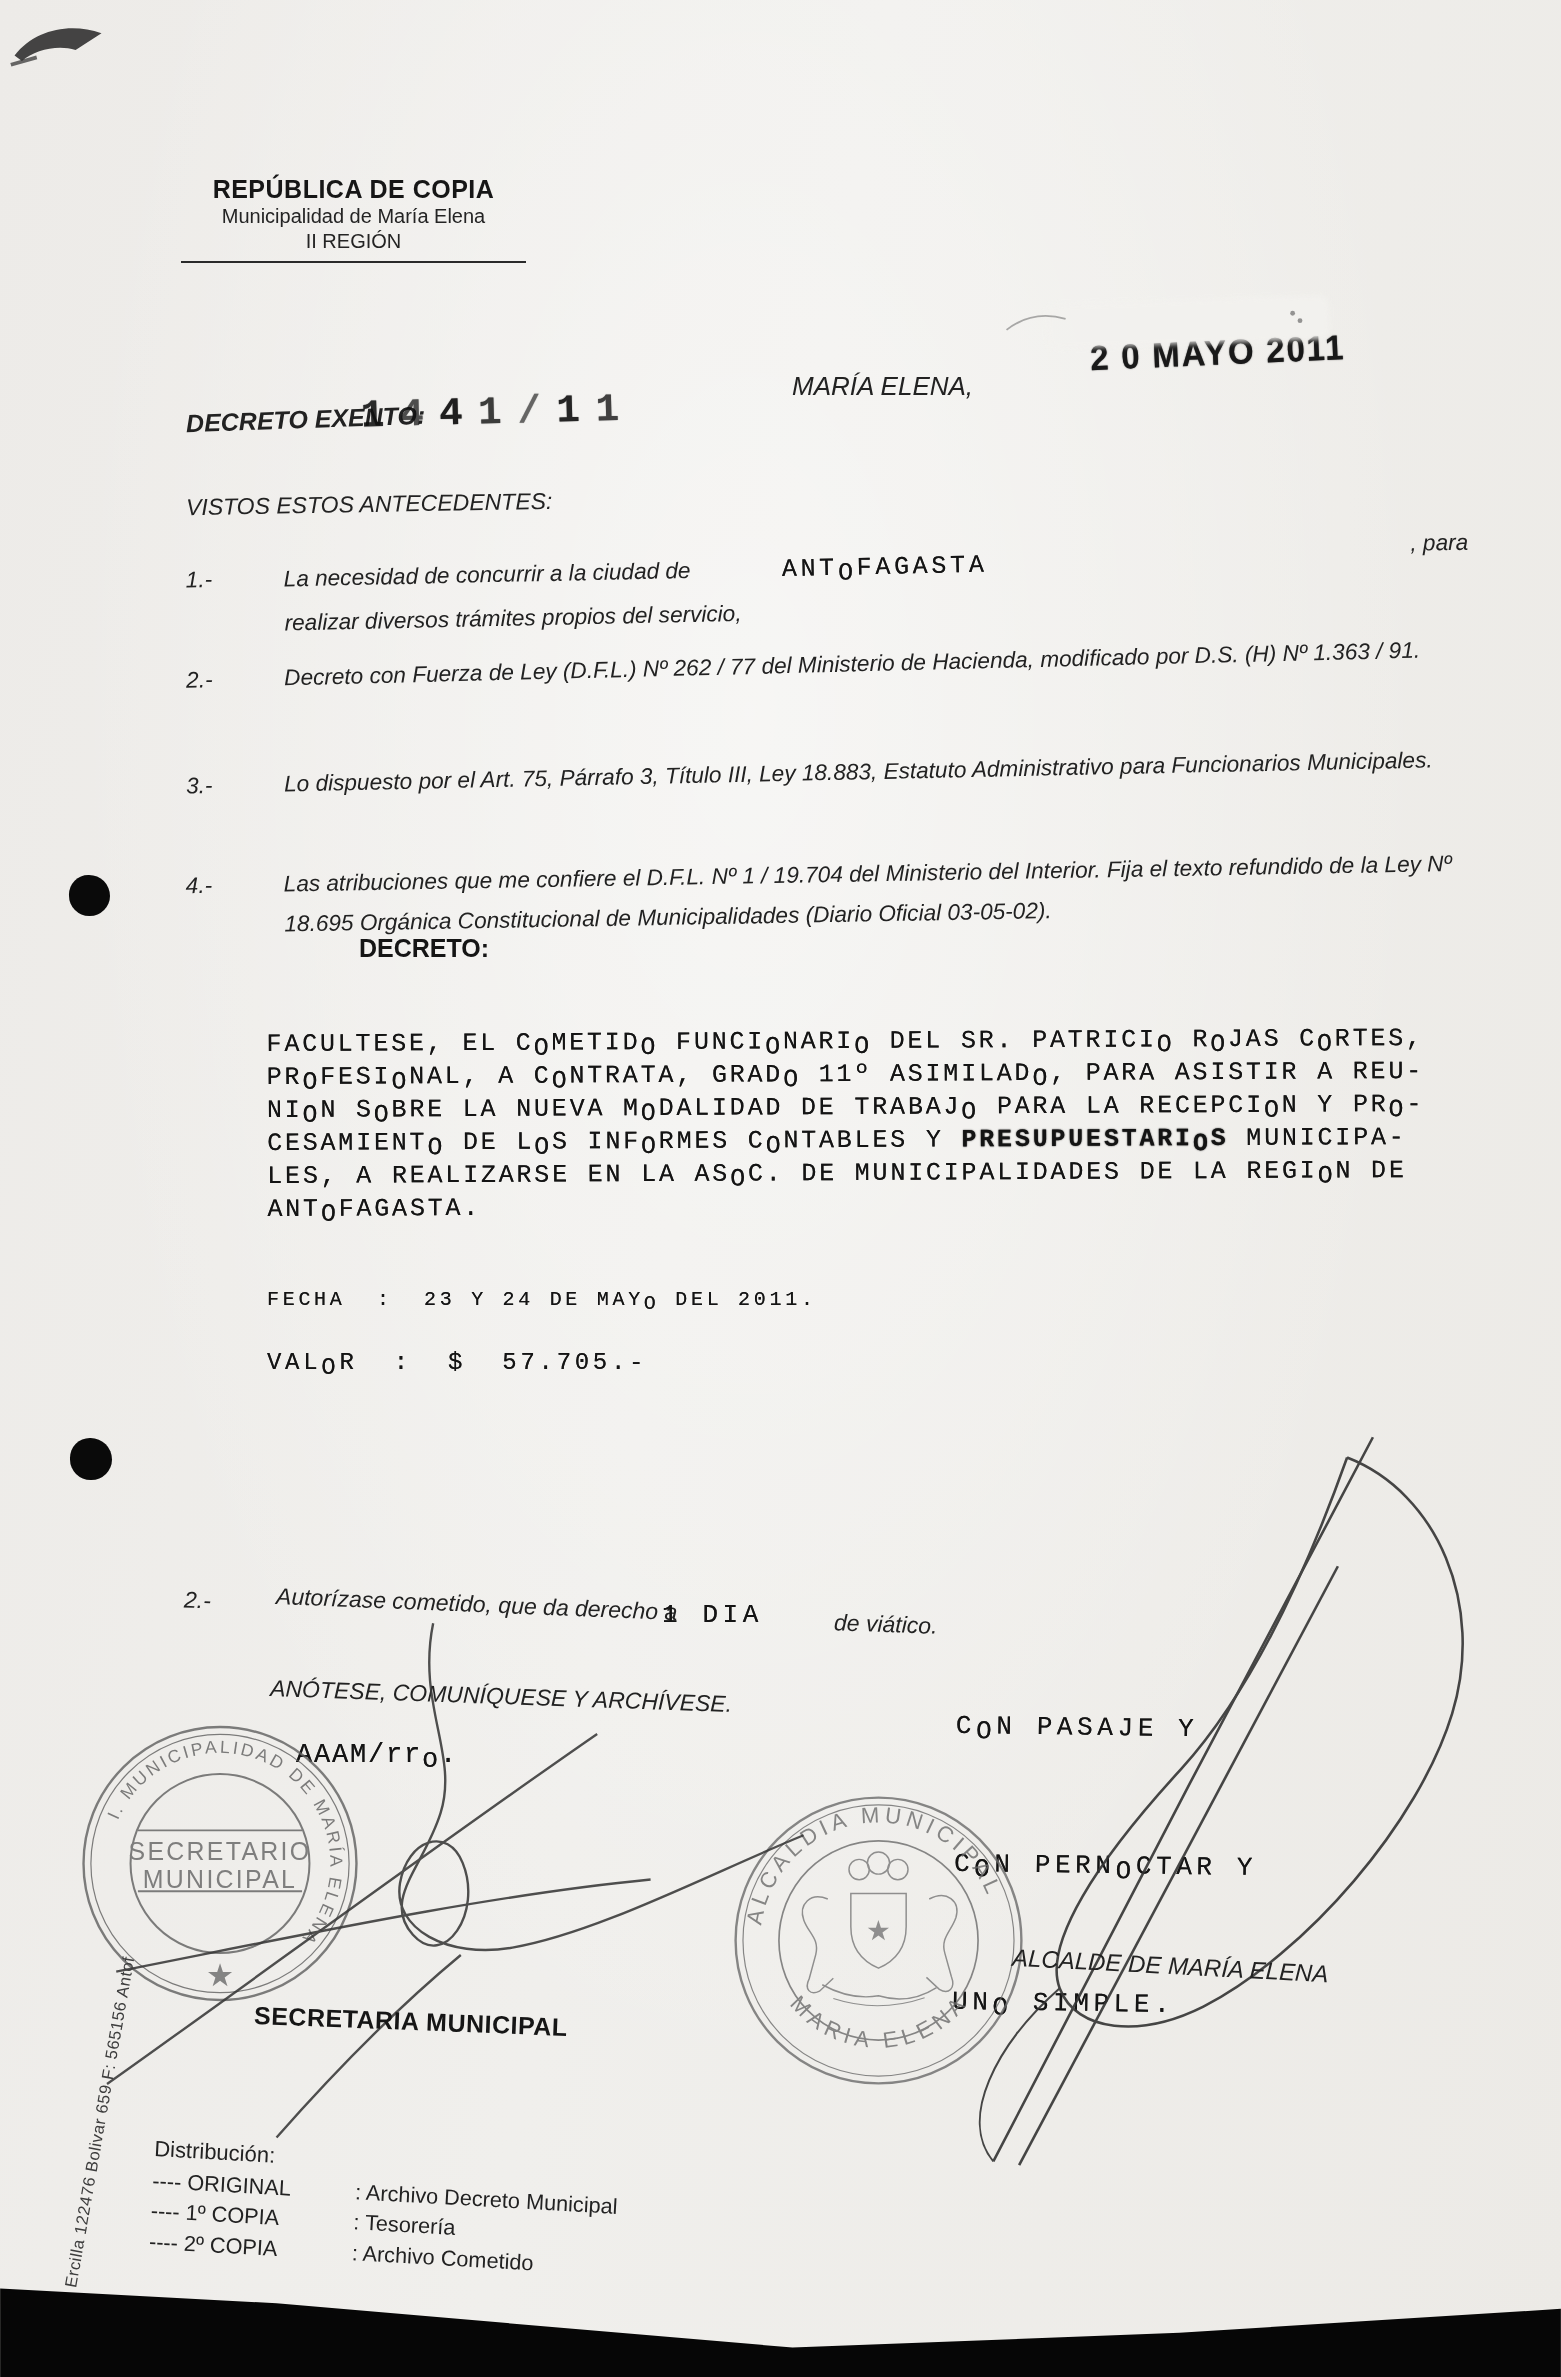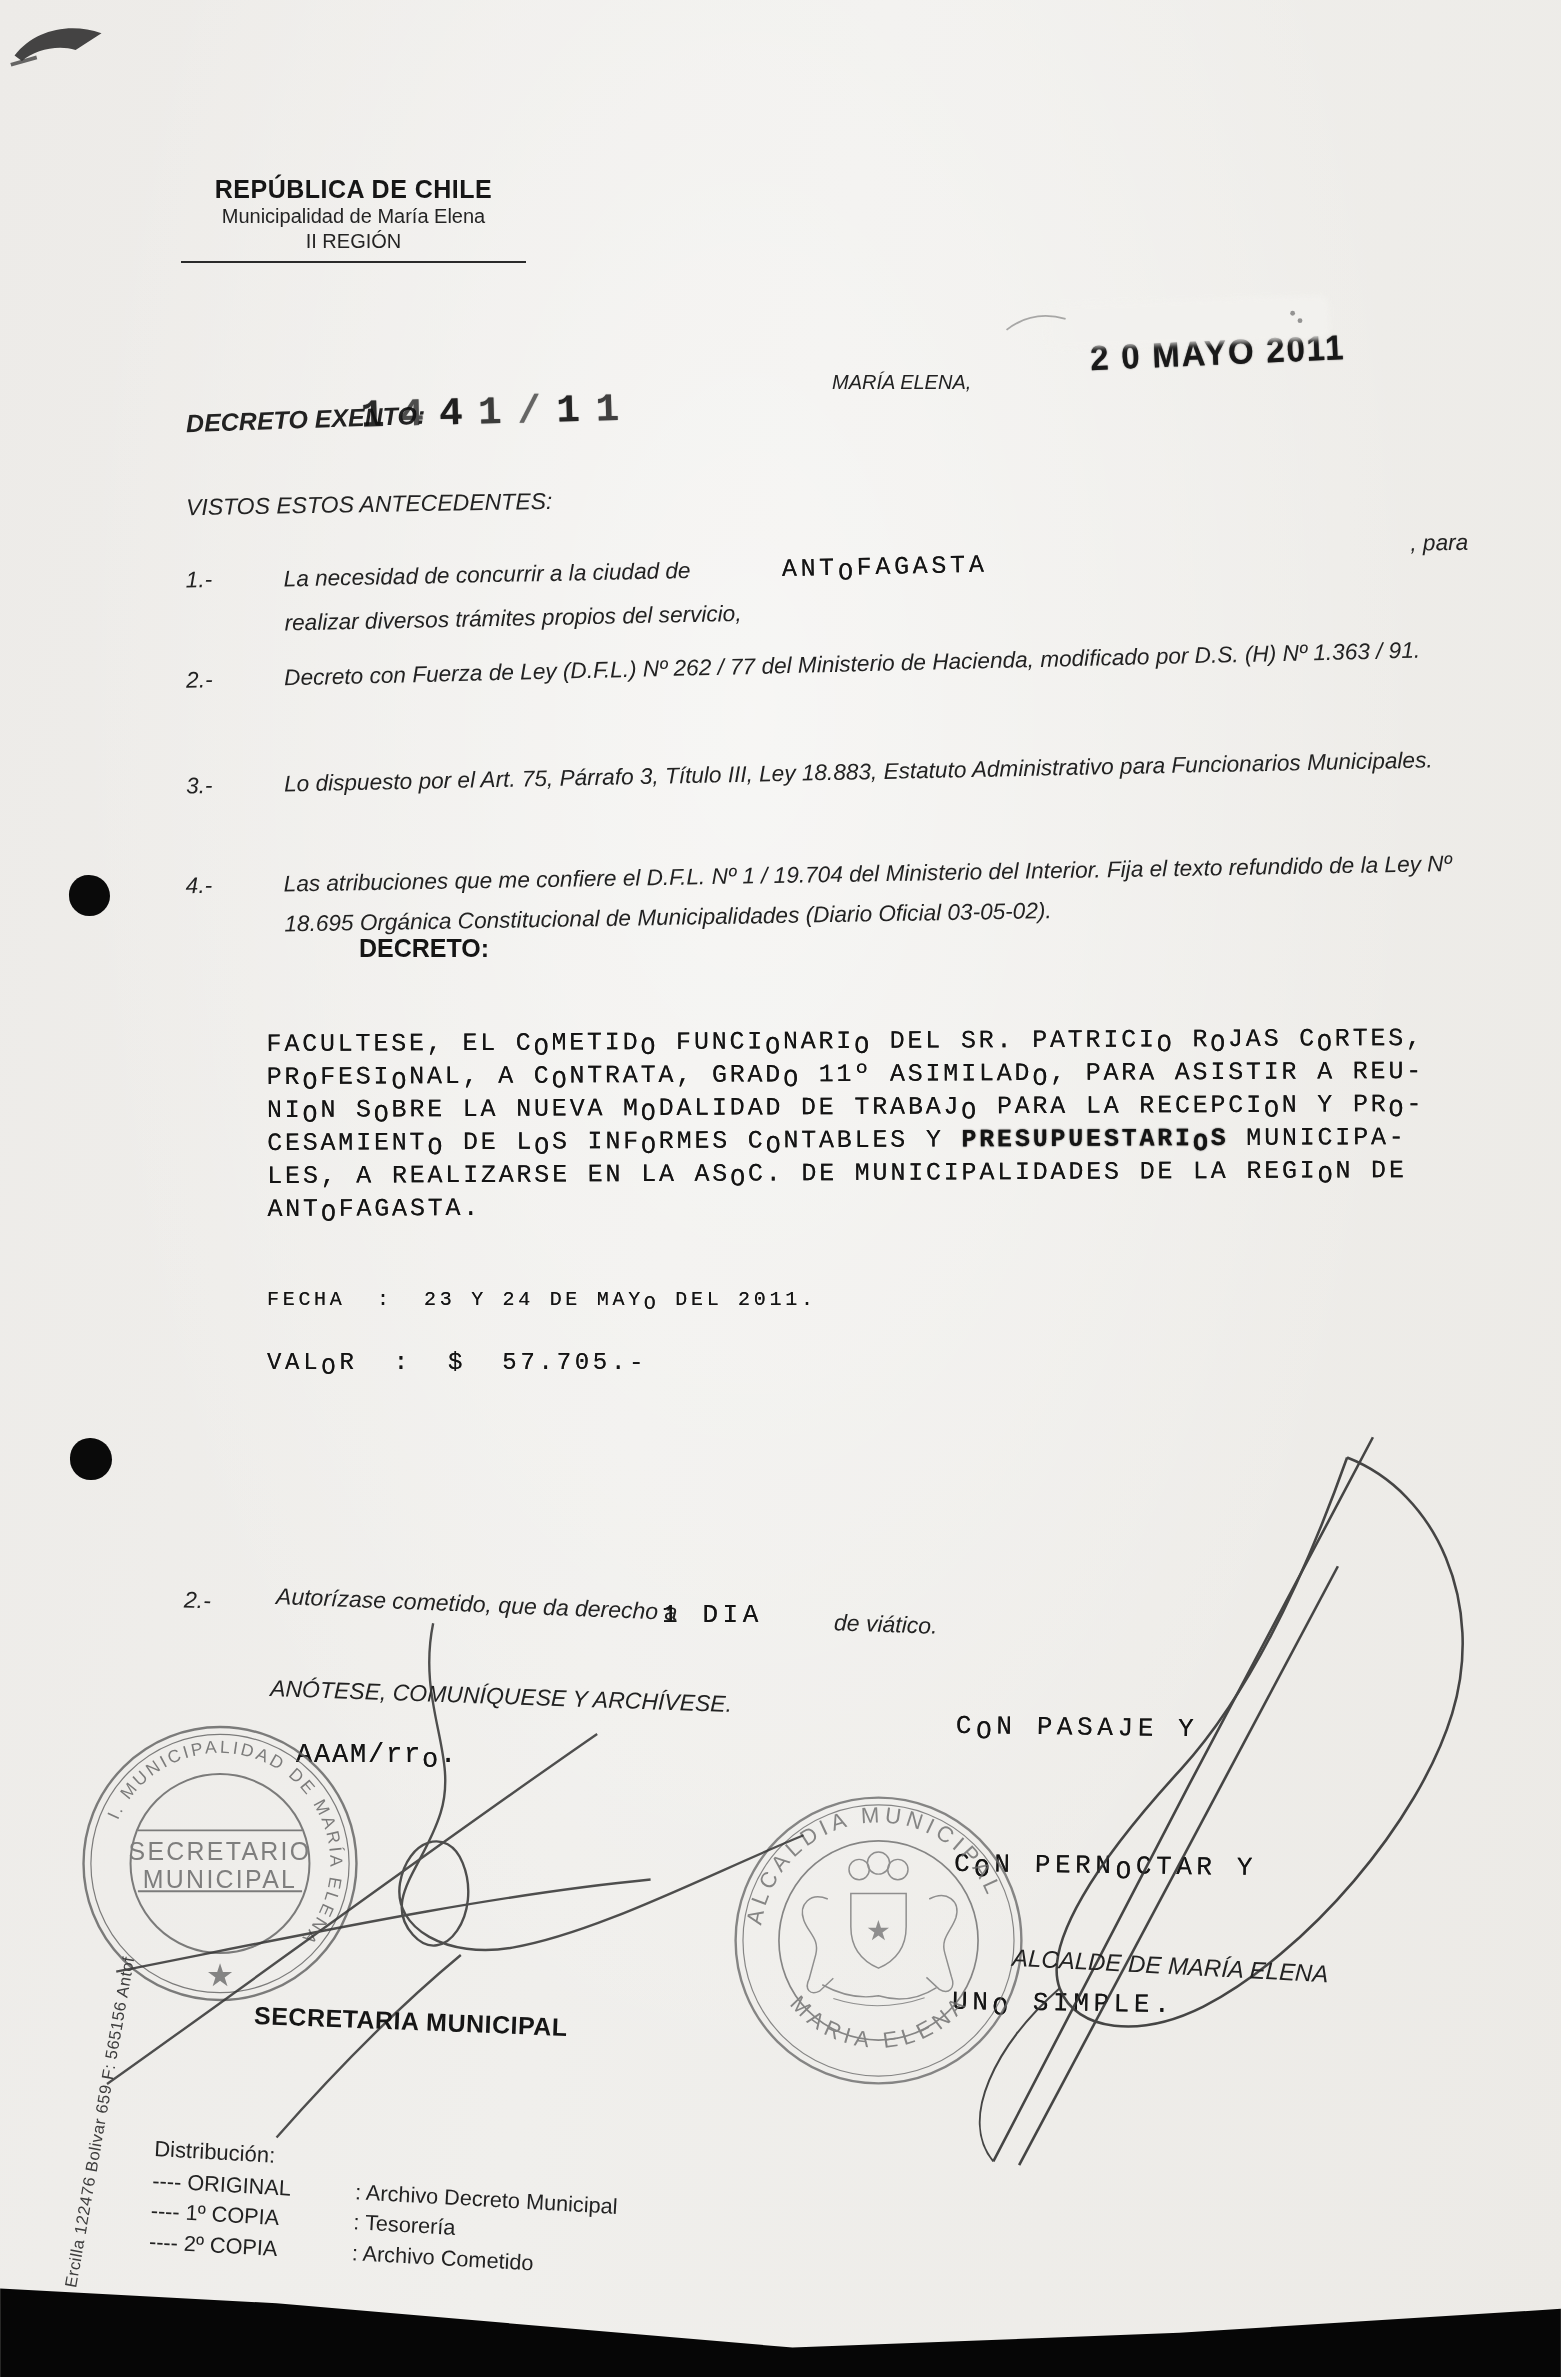--- a/index.html
+++ b/index.html
@@ -33,21 +33,21 @@
   #header .h2{font-size:20px;margin-top:1px;color:#242424;}
   #header .h3{font-size:20px;margin-top:1.8px;color:#242424;}
   
   #decree-label{left:186px;top:405px;font-size:25px;transform:rotate(-2deg);}
   #decree-number{
     left:361px;top:391px;font-size:39px;font-weight:bold;letter-spacing:15.7px;
     transform:rotate(-1.5deg);color:#0f0f0f;
     font-family:"Liberation Mono","DejaVu Sans Mono",monospace;
     text-shadow:0 0 1.1px rgba(0,0,0,.65);
   }
-  #place{left:832px;top:371px;font-size:20px;}
+  #place{left:792px;top:371px;font-size:26px;}
   #date-stamp{
     left:1090px;top:334px;font-size:33px;font-weight:800;letter-spacing:1.8px;
     transform:rotate(-2.5deg) scaleY(1.06);color:#191919;
     text-shadow:0 0 1.3px rgba(10,10,10,.7);
   }
   .smudge{left:1047px;top:300px;width:282px;height:44px;background:#f3f2ef;
     opacity:.82;filter:blur(2.8px);transform:rotate(-2deg);border-radius:9.2px;}
   
   #vistos-heading{left:186px;top:491px;font-size:23px;transform:rotate(-1deg);}
   .item{display:flex;width:1290px;font-size:22.6px;line-height:1.78;}
@@ -100,21 +100,21 @@
 <body>
 
 <div id="page">
 
   <svg class="abs" style="left:9.2px;top:11px;" width="111" height="65" viewBox="0 0 120 70">
     <path d="M 6 48 C 28 20 66 12 100 24 L 72 42 C 52 36 28 42 14 54 Z" fill="#262626" opacity=".85"></path>
     <path d="M 2 58 L 30 50" stroke="#2c2c2c" stroke-width="4" fill="none" opacity=".7"></path>
   </svg>
 
   <div id="header" class="abs">
-    <div class="h1">REPÚBLICA DE CHILE</div>
+    <div class="h1">REPÚBLICA DE COPIA</div>
     <div class="h2">Municipalidad de María Elena</div>
     <div class="h3">II REGIÓN</div>
   </div>
 
   <div id="place" class="abs it">MARÍA ELENA,</div>
   <div id="date-stamp" class="abs">2 0 MAYO 2011</div>
   <div class="abs smudge"></div>
   <svg class="abs" style="left:1001px;top:304px;" width="323" height="37" viewBox="0 0 350 40">
     <path d="M 6 28 Q 34 6 70 16" stroke="#6a6a6a" stroke-width="2" fill="none" opacity=".55"></path>
     <circle cx="316" cy="10" r="2.6" fill="#555" opacity=".6"></circle>

